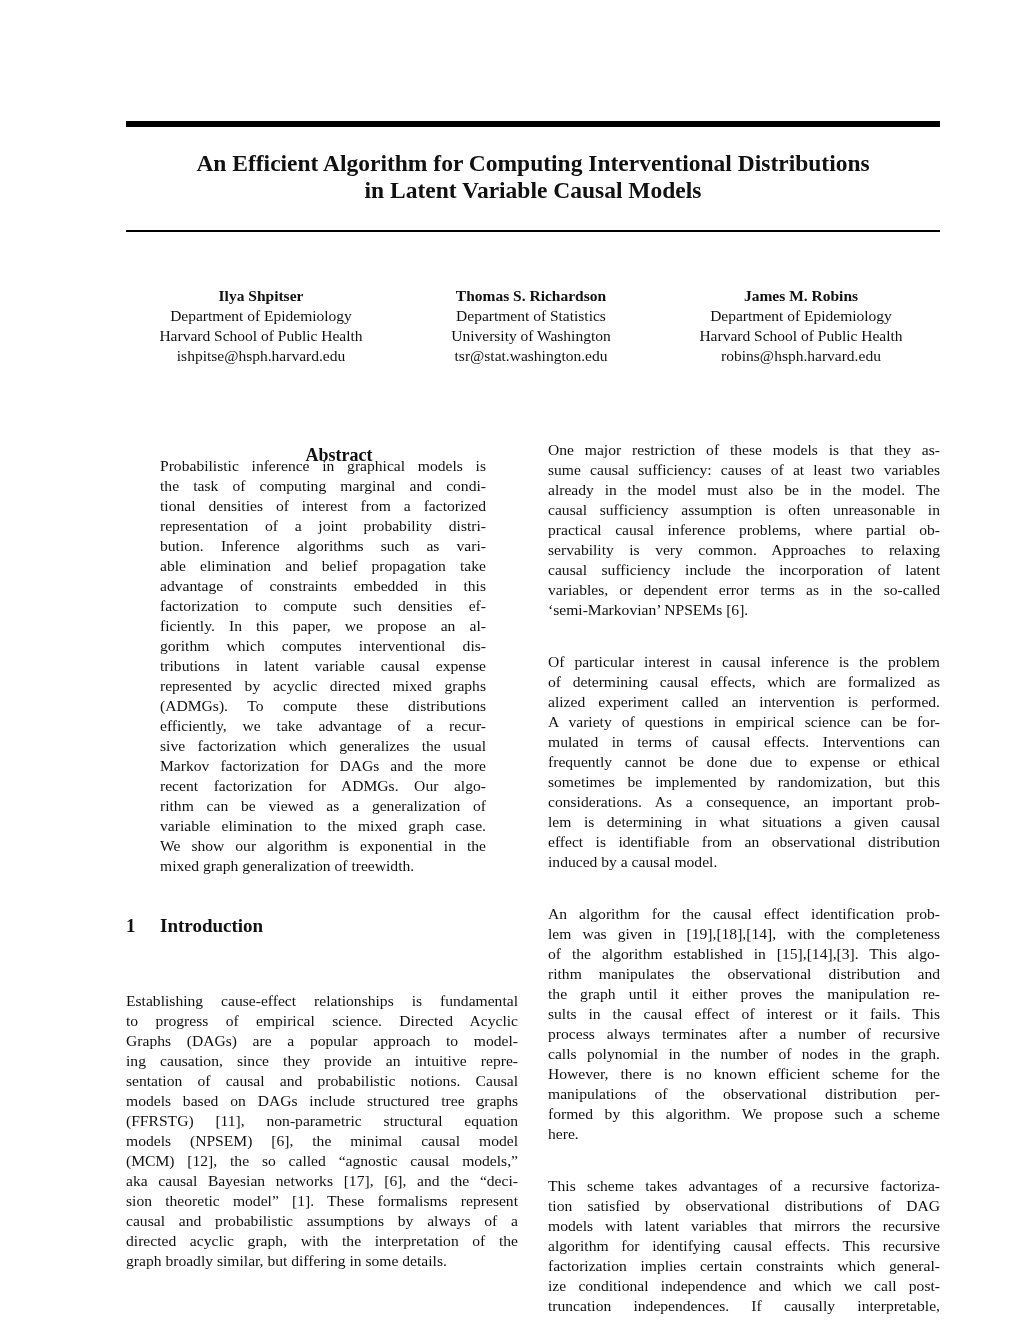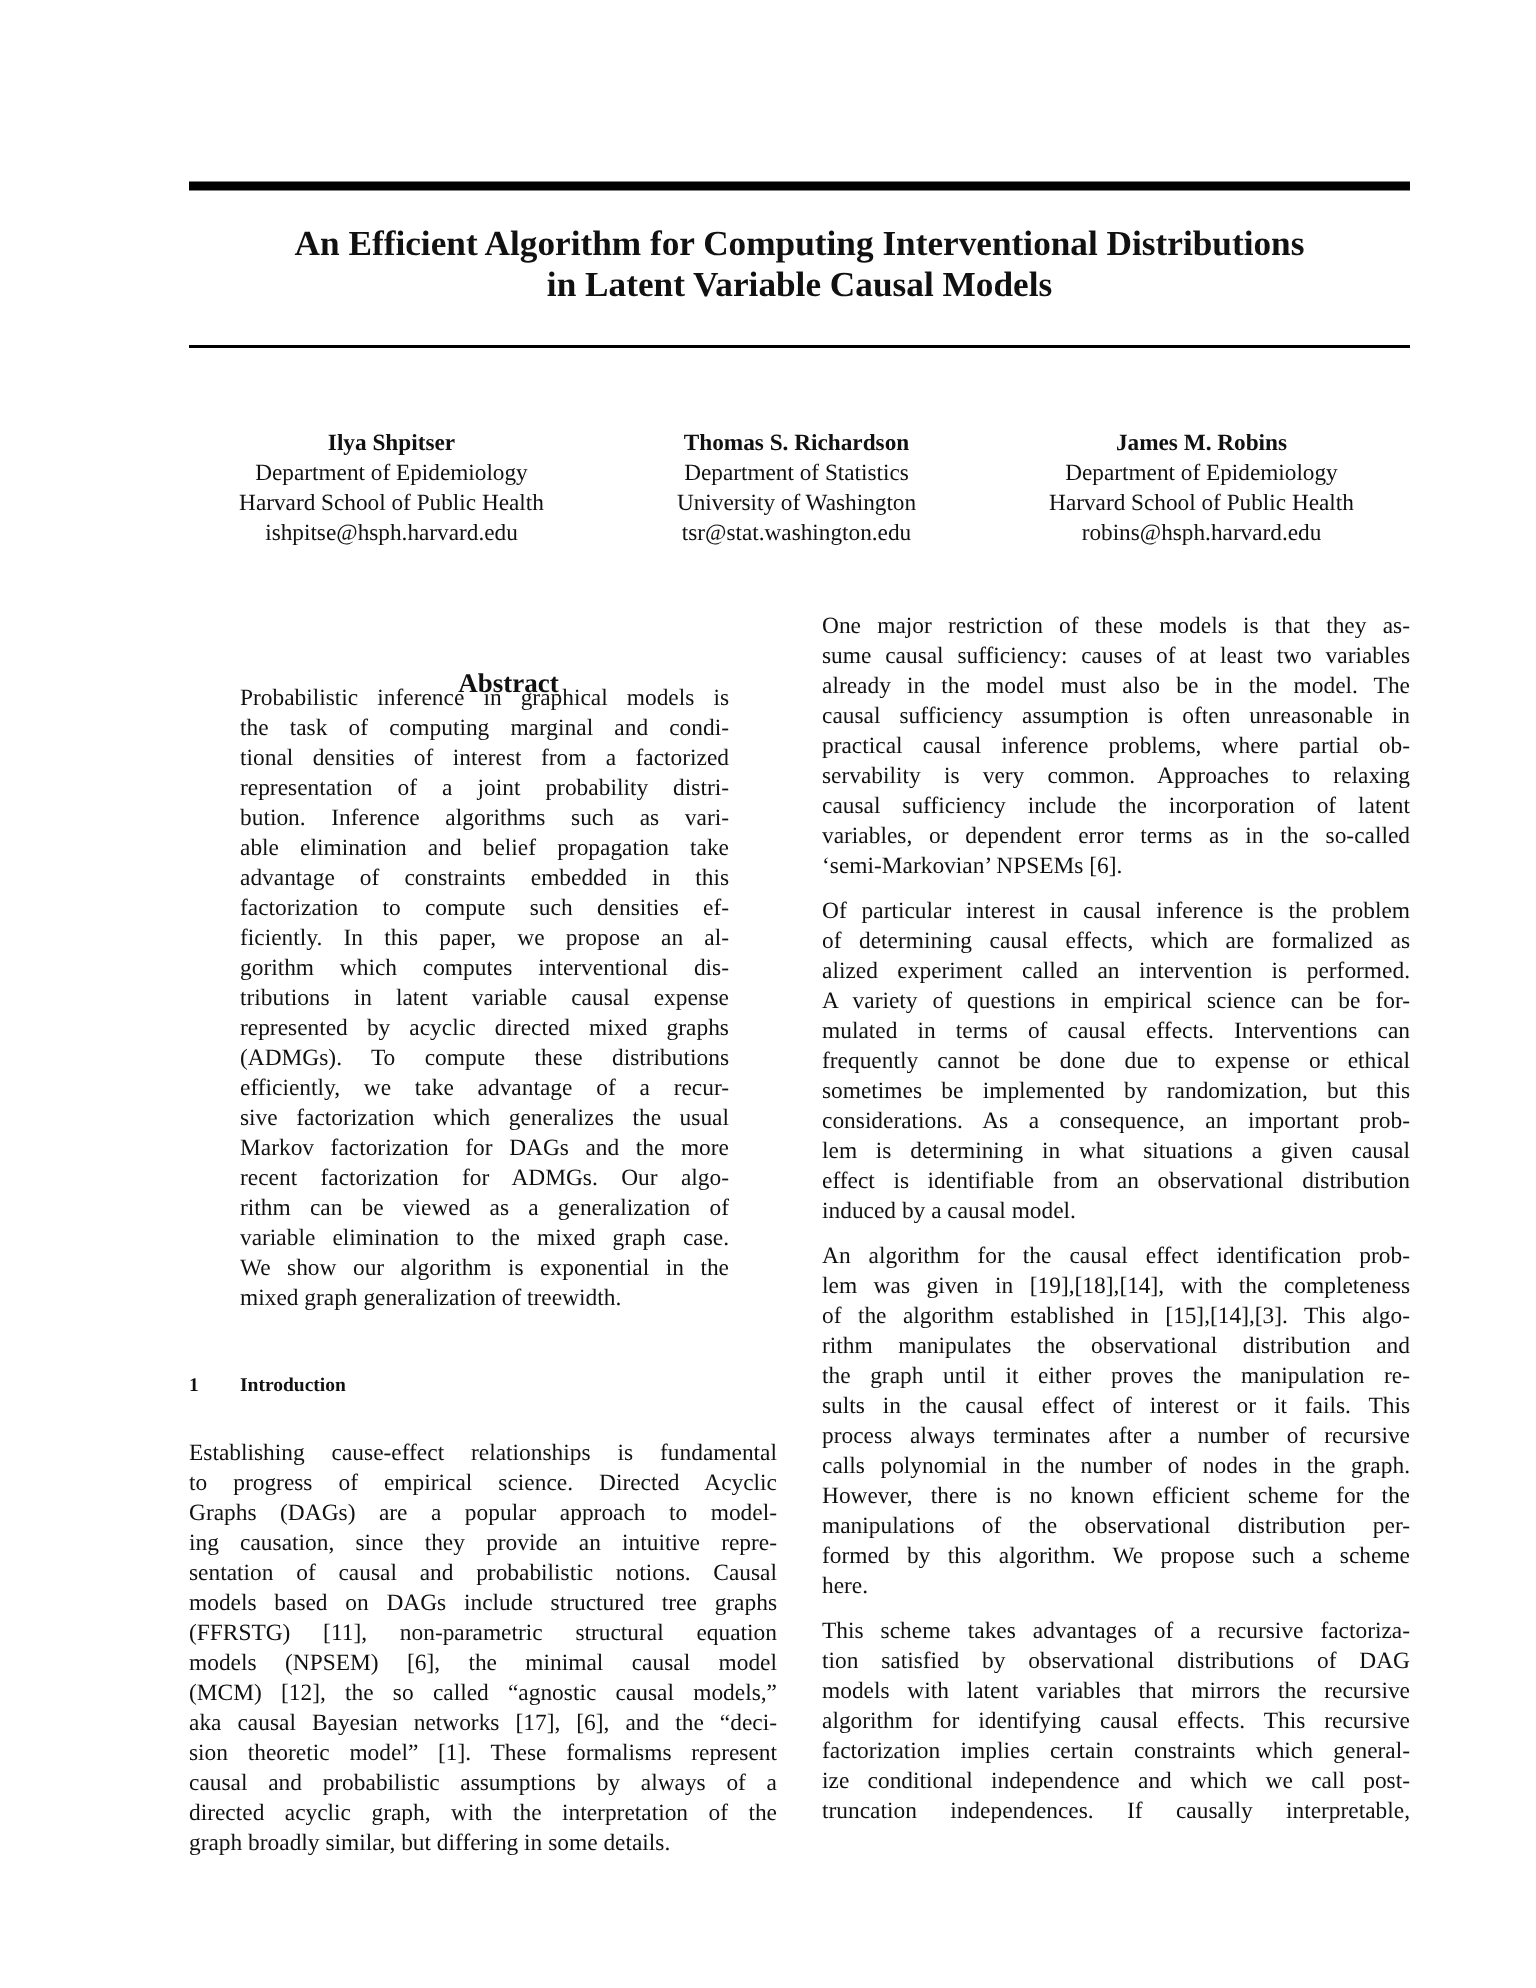--- a/index.html
+++ b/index.html
@@ -9,26 +9,26 @@
   .rule-bottom { position: absolute; left: 126px; top: 230px; width: 814px; height: 2px; background: #000; }
   .title { position: absolute; left: 126px; top: 150px; width: 814px; text-align: center;
            font-family: "Liberation Serif", serif; font-weight: bold; font-size: 23.5px; line-height: 27px; }
   .title div { white-space: nowrap; }
   .authors { position: absolute; left: 126px; top: 286px; width: 814px; display: flex; }
   .author { text-align: center; font-family: "Liberation Serif", serif; font-size: 15.5px; line-height: 20px; width: 270px; }
   .author .name { font-weight: bold; }
   .col { position: absolute; font-family: "Liberation Serif", serif; font-size: 15.6px; line-height: 20px; }
   .col .ln { display: block; text-align: justify; text-align-last: justify; white-space: nowrap; height: 20px; }
   .col .ln.last { text-align-last: left; }
-  .col .para { margin-bottom: 10px; }
+  .col .para { margin-bottom: 10px; margin-top: 32px; }
   .abstract-title { position: absolute; left: 176px; top: 405px; width: 326px; text-align: center;
                     font-family: "Liberation Serif", serif; font-weight: bold; font-size: 18px; margin-top: 40px; }
   .abstract { left: 160px; top: 456px; width: 326px; }
   .section-head { position: absolute; left: 126px; top: 915px; font-family: "Liberation Serif", serif;
-                  font-weight: bold; font-size: 13px; }
+                  font-weight: bold; font-size: 19px; }
   .section-head .num { display: inline-block; width: 34px; }
   .intro { left: 126px; top: 959px; width: 392px; }
   .right { left: 548px; top: 408px; width: 392px; }
 </style>
 </head>
 <body>
 
 <div class="rule-top"></div>
 
 <div class="title">

